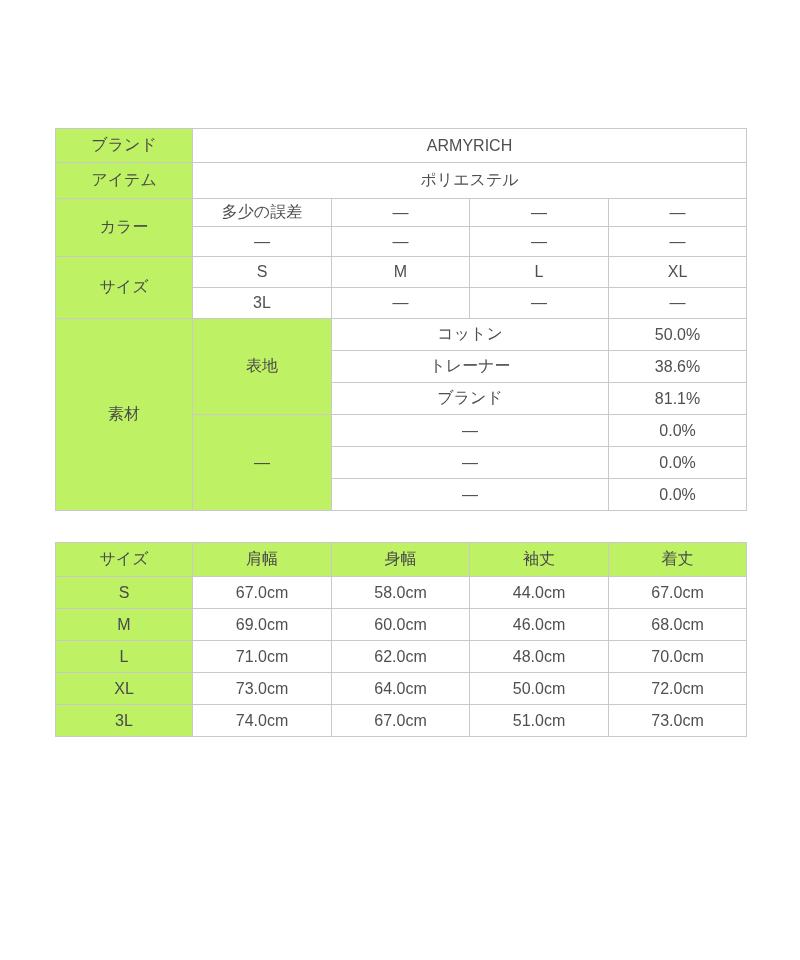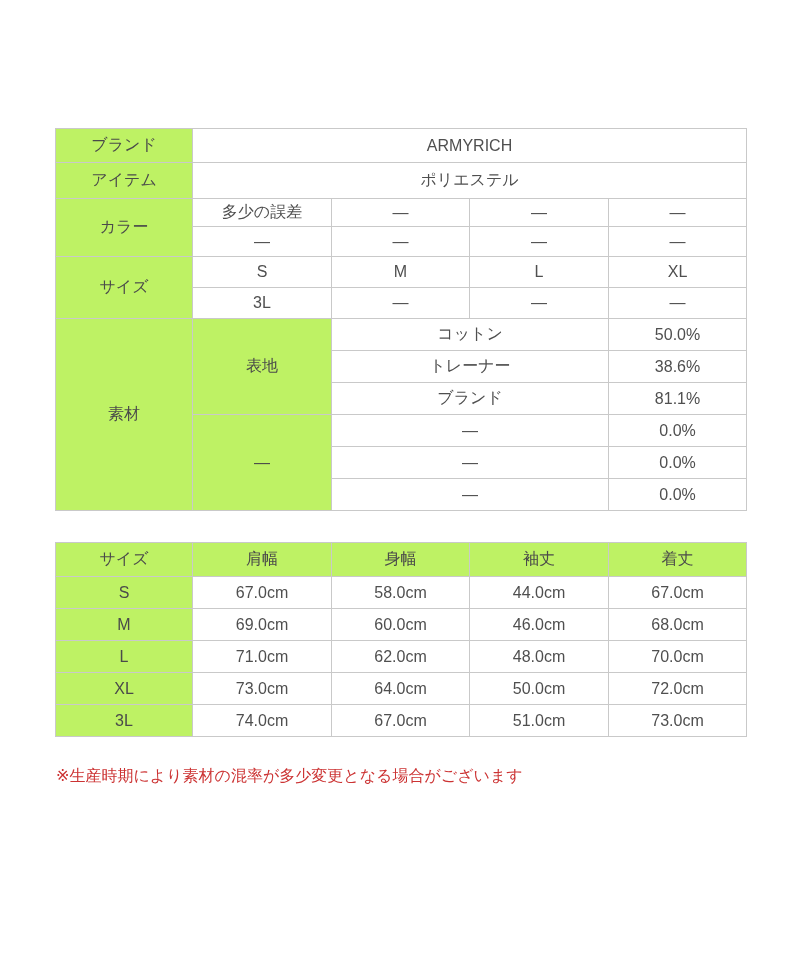--- a/index.html
+++ b/index.html
@@ -176,14 +176,13 @@
       <th class="hd">3L</th>
       <td>74.0cm</td>
       <td>67.0cm</td>
       <td>51.0cm</td>
       <td>73.0cm</td>
     </tr>
   </tbody>
 </table>
 
 <div class="notes">
-  <div class="note-line">※生産時期により素材の混率が多少変更となる場合がございます</div>
 </div>
 
 </body></html>

